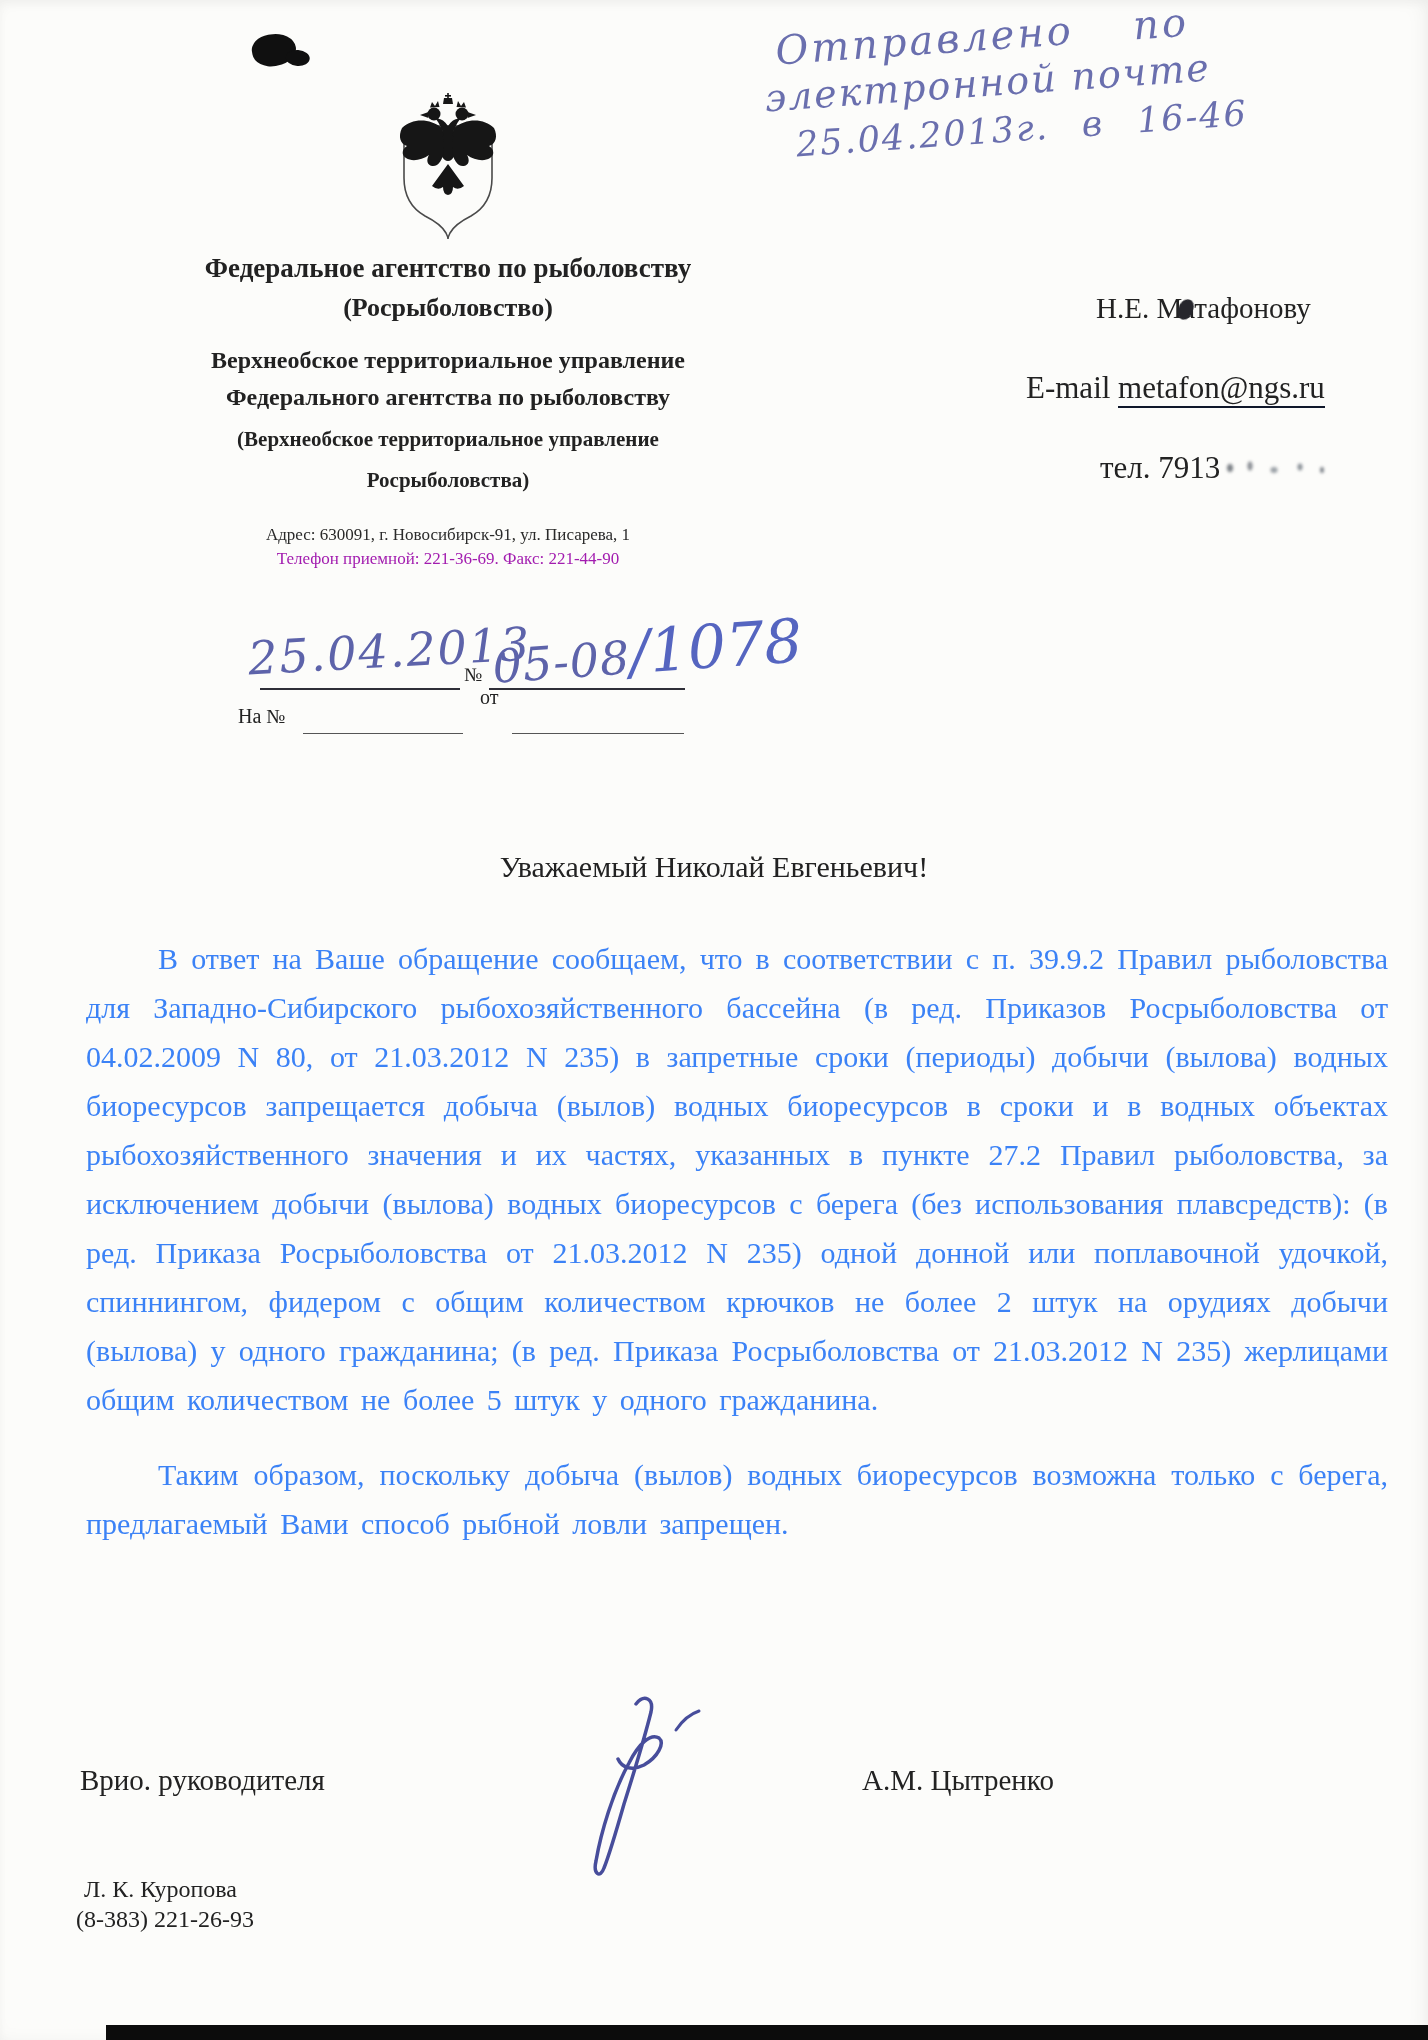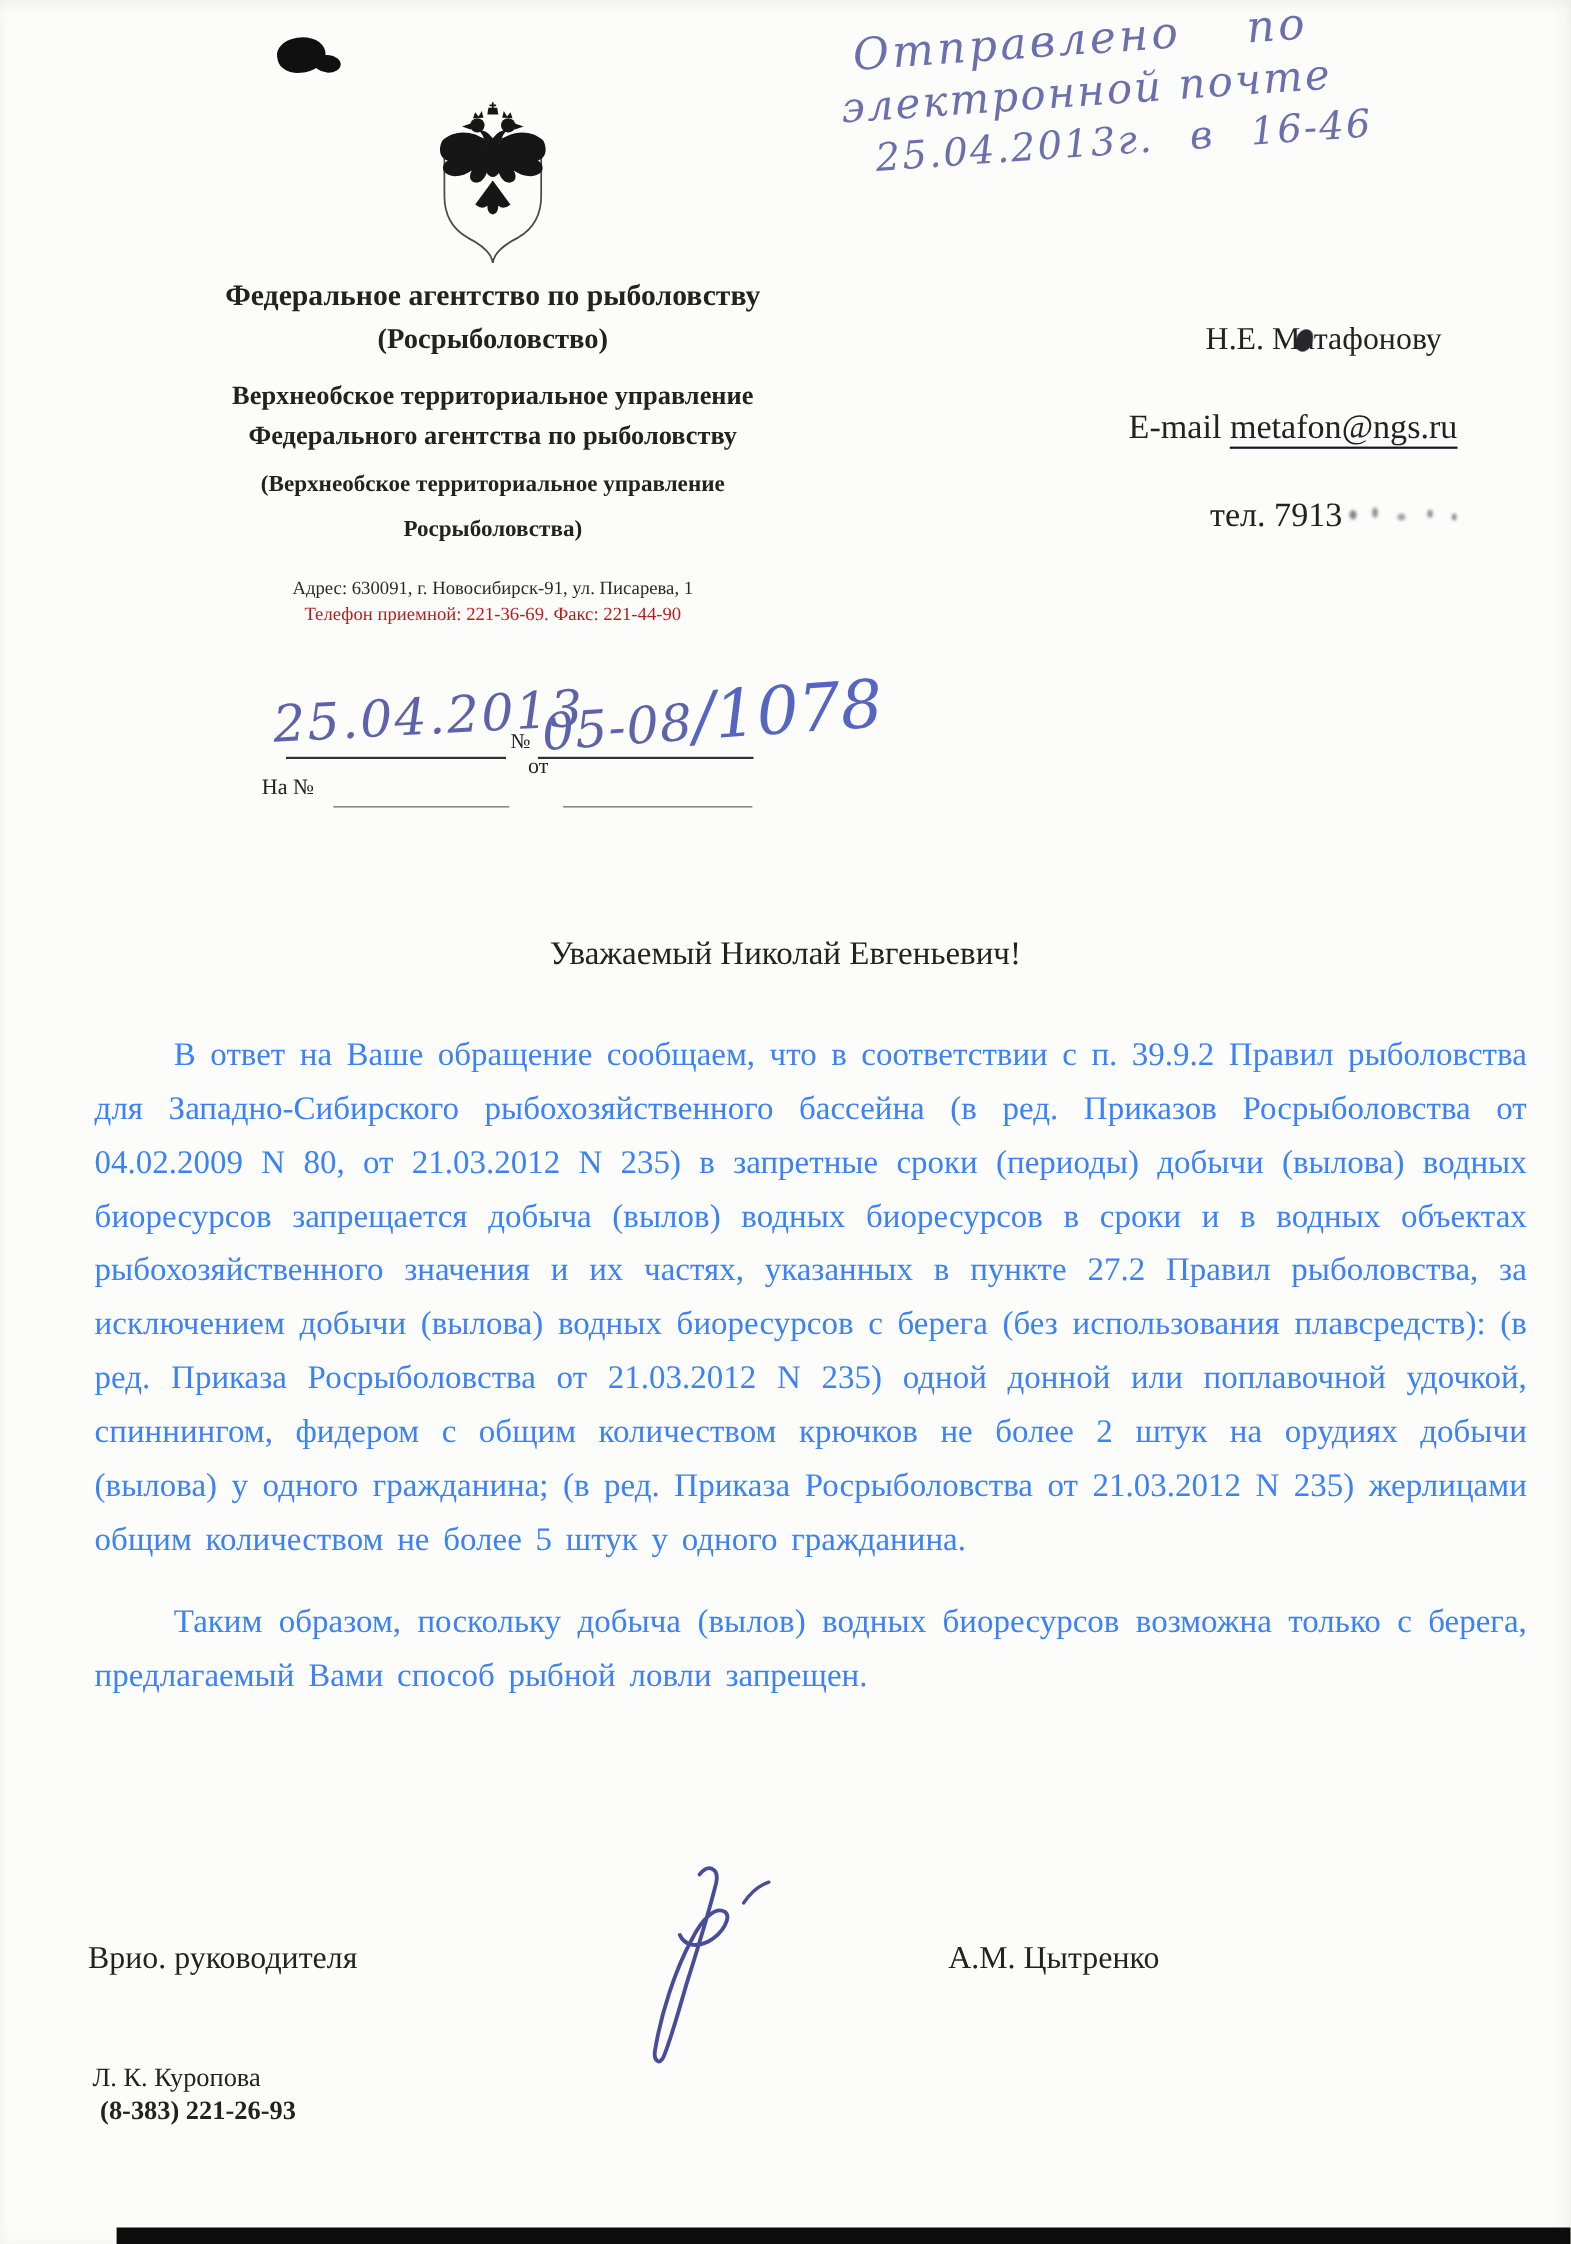--- a/index.html
+++ b/index.html
@@ -28,21 +28,21 @@
   
   .letterhead { position:absolute; left:168px; top:92px; width:560px; text-align:center; }
   .emblem { display:block; margin:0 auto 4px auto; }
   .lh1 { font-size:27px; font-weight:bold; line-height:40px; }
   .lh2 { font-size:26px; font-weight:bold; line-height:40px; }
   .dept1 { font-size:24px; font-weight:bold; line-height:37px; margin-top:14px; }
   .dept2 { font-size:24px; font-weight:bold; line-height:37px; }
   .dept3 { font-size:21px; font-weight:bold; line-height:41px; margin-top:3px; }
   .dept4 { font-size:21px; font-weight:bold; line-height:41px; }
   .addr  { font-size:17px; line-height:24px; margin-top:22px; color:#2a2a2a; }
-  .addr2 { font-size:17px; line-height:24px; color:#b91c1c; }
+  .addr2 { font-size:17px; line-height:24px; color:#a21caf; }
 
   
   .hw-date { position:absolute; left:248px; top:624px; font-size:46px; letter-spacing:2px;
     transform:rotate(-3deg); color:#5d63aa; }
   .hw-num  { position:absolute; left:492px; top:616px; font-size:46px; letter-spacing:1px;
     transform:rotate(-4deg); color:#5d63aa; }
   .hw-num .big { font-size:60px; color:#5565c0; letter-spacing:0; }
   .ref-line1 { position:absolute; left:260px; top:688px; width:200px; border-bottom:2px solid #2f2f38; }
   .ref-no    { position:absolute; left:464px; top:664px; font-size:19px; }
   .ref-line2 { position:absolute; left:489px; top:688px; width:196px; border-bottom:2px solid #2f2f38; }
@@ -75,21 +75,21 @@
   .body-text p { margin:0; text-indent:72px; }
   .body-text p + p { margin-top:26px; }
 
   
   .sig-position { position:absolute; left:80px;  top:1764px; font-size:29px; }
   .sig-name     { position:absolute; left:862px; top:1764px; font-size:29px; }
   .sig-svg { position:absolute; left:578px; top:1686px; }
 
   
   .footer-name  { position:absolute; left:84px; top:1876px; font-size:24px; }
-  .footer-phone { position:absolute; left:91px; top:1906px; font-size:24px;font-weight:bold; }
+  .footer-phone { position:absolute; left:76px; top:1906px; font-size:24px; }
 </style>
 </head>
 <body>
 
 <div class="page">
 
   <div class="blob-topleft"></div>
 
   <div class="hw-note hw">
     <div class="l1">Отправлено по</div>

